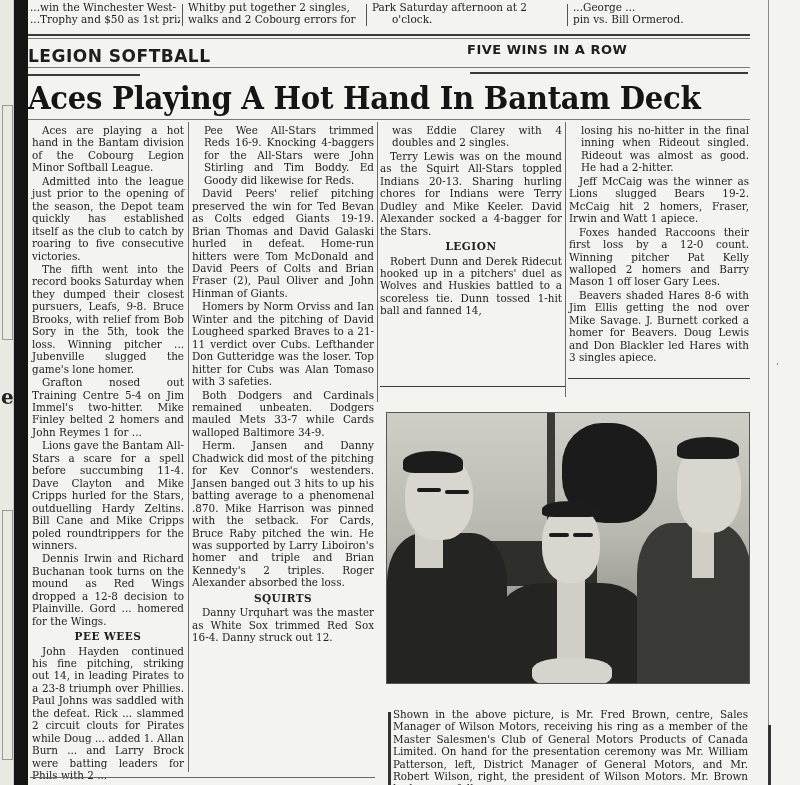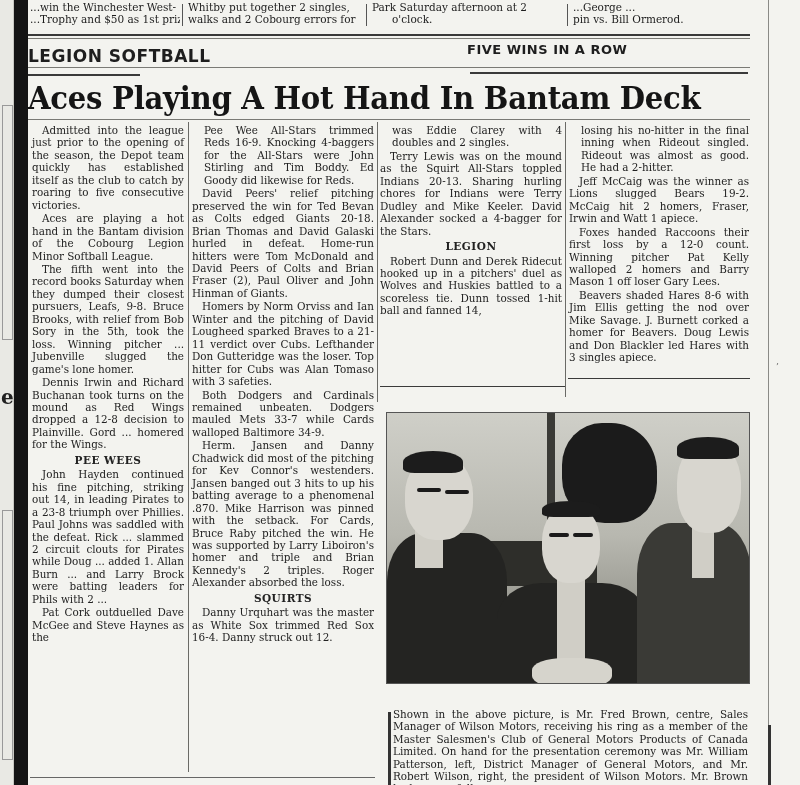--- a/index.html
+++ b/index.html
@@ -102,32 +102,34 @@
   <div class="headline">Aces Playing A Hot Hand In Bantam Deck</div>
   <div class="hrule thin" style="left:28px;top:119px;width:722px;"></div>
 
   <div class="vcol" style="left:188px;top:122px;height:650px;"></div>
   <div class="vcol" style="left:377px;top:122px;height:280px;"></div>
   <div class="vcol" style="left:565px;top:122px;height:275px;"></div>
   <div class="hrule" style="left:380px;top:386px;width:185px;height:1px;"></div>
   <div class="hrule" style="left:568px;top:378px;width:182px;height:1px;"></div>
 
   <div class="col-body" style="left:32px;top:124px;width:152px;">
+    <p>Aces are playing a hot hand in the Bantam division of the Cobourg Legion Minor Softball League.</p>
     <p>Admitted into the league just prior to the opening of the season, the Depot team quickly has established itself as the club to catch by roaring to five consecutive victories.</p>
-    <p>Aces are playing a hot hand in the Bantam division of the Cobourg Legion Minor Softball League.</p>
     <p>The fifth went into the record books Saturday when they dumped their closest pursuers, Leafs, 9-8. Bruce Brooks, with relief from Bob Sory in the 5th, took the loss. Winning pitcher ... Jubenville slugged the game's lone homer.</p>
+    <p>Grafton nosed out Training Centre 5-4 on Jim Immel's two-hitter. Mike Finley belted 2 homers and John Reymes 1 for ...</p>
+    <p>Lions gave the Bantam All-Stars a scare for a spell before succumbing 11-4. Dave Clayton and Mike Cripps hurled for the Stars, outduelling Hardy Zeltins. Bill Cane and Mike Cripps poled roundtrippers for the winners.</p>
     <p>Dennis Irwin and Richard Buchanan took turns on the mound as Red Wings dropped a 12-8 decision to Plainville. Gord ... homered for the Wings.</p>
     <p class="subhead">PEE WEES</p>
     <p>John Hayden continued his fine pitching, striking out 14, in leading Pirates to a 23-8 triumph over Phillies. Paul Johns was saddled with the defeat. Rick ... slammed 2 circuit clouts for Pirates while Doug ... added 1. Allan Burn ... and Larry Brock were batting leaders for Phils with 2 ...</p>
     <p>Pat Cork outduelled Dave McGee and Steve Haynes as the</p>
   </div>
 
   <div class="col-body" style="left:192px;top:124px;width:182px;">
     <p class="noindent">Pee Wee All-Stars trimmed Reds 16-9. Knocking 4-baggers for the All-Stars were John Stirling and Tim Boddy. Ed Goody did likewise for Reds.</p>
-    <p>David Peers' relief pitching preserved the win for Ted Bevan as Colts edged Giants 20-18. Brian Thomas and David Galaski hurled in defeat. Home-run hitters were Tom McDonald and David Peers of Colts and Brian Fraser (2), Paul Oliver and John Hinman of Giants.</p>
+    <p>David Peers' relief pitching preserved the win for Ted Bevan as Colts edged Giants 19-19. Brian Thomas and David Galaski hurled in defeat. Home-run hitters were Tom McDonald and David Peers of Colts and Brian Fraser (2), Paul Oliver and John Hinman of Giants.</p>
     <p>Homers by Norm Orviss and Ian Winter and the pitching of David Lougheed sparked Braves to a 21-11 verdict over Cubs. Lefthander Don Gutteridge was the loser. Top hitter for Cubs was Alan Tomaso with 3 safeties.</p>
     <p>Both Dodgers and Cardinals remained unbeaten. Dodgers mauled Mets 33-7 while Cards walloped Baltimore 34-9.</p>
     <p>Herm. Jansen and Danny Chadwick did most of the pitching for Kev Connor's westenders. Jansen banged out 3 hits to up his batting average to a phenomenal .870. Mike Harrison was pinned with the setback. For Cards, Bruce Raby pitched the win. He was supported by Larry Liboiron's homer and triple and Brian Kennedy's 2 triples. Roger Alexander absorbed the loss.</p>
     <p class="subhead">SQUIRTS</p>
     <p>Danny Urquhart was the master as White Sox trimmed Red Sox 16-4. Danny struck out 12.</p>
   </div>
 
   <div class="col-body" style="left:380px;top:124px;width:182px;">
     <p class="noindent">was Eddie Clarey with 4 doubles and 2 singles.</p>
     <p>Terry Lewis was on the mound as the Squirt All-Stars toppled Indians 20-13. Sharing hurling chores for Indians were Terry Dudley and Mike Keeler. David Alexander socked a 4-bagger for the Stars.</p>

